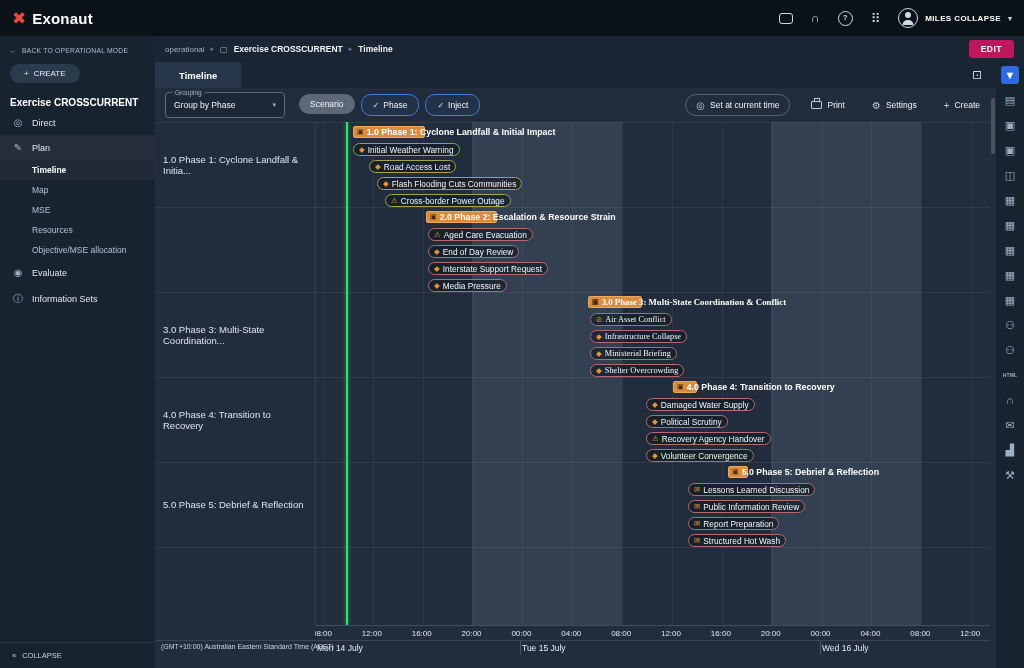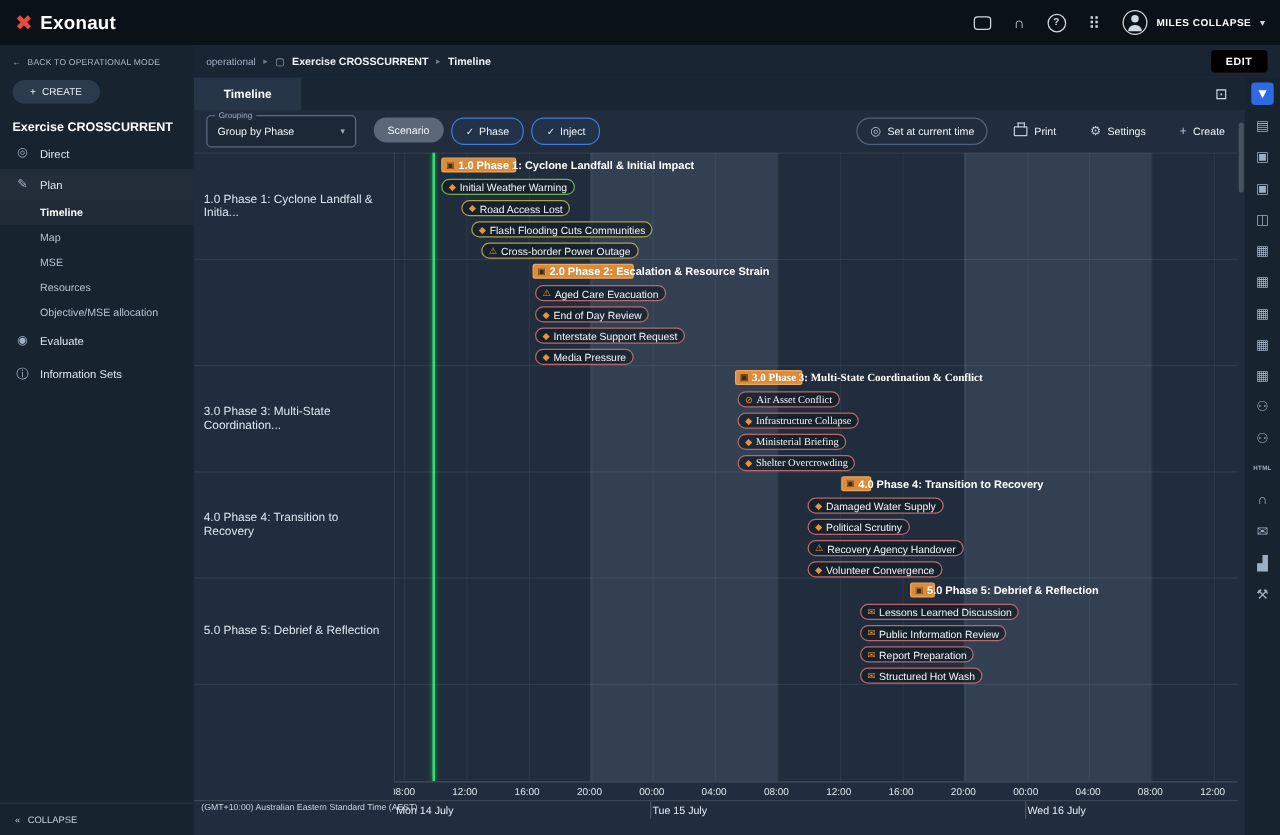--- a/index.html
+++ b/index.html
@@ -37,21 +37,21 @@
   .section-label{padding:14px 12px 4px;font-size:7.5px;color:#8b9aab;}
   .collapse-row{position:absolute;bottom:0;left:0;right:0;padding:8px 12px;border-top:1px solid rgba(255,255,255,.08);
                 font-size:7.5px;color:#c6d1dd;display:flex;gap:6px;align-items:center;cursor:pointer;}
   
   .crumb-bar{position:absolute;left:155px;top:36px;right:0;height:26px;background:#1a2533;
              display:flex;align-items:center;gap:6px;padding:0 10px;box-sizing:border-box;}
   .crumb{font-size:8px;color:#9fb0c0;cursor:pointer;}
   .crumb.strong{font-size:8.5px;color:#f0f4f8;font-weight:600;}
   .crumb-sep{color:#6d7d8e;font-size:7px;}
   .crumb-ic{color:#9fb0c0;font-size:8px;}
-  .edit-btn{margin-left:auto;background:#000000;color:#fff;border:none;border-radius:3px;font-size:8.5px;
+  .edit-btn{margin-left:auto;background:#be185d;color:#fff;border:none;border-radius:3px;font-size:8.5px;
             font-weight:700;padding:4px 12px;letter-spacing:.5px;cursor:pointer;font-family:inherit;}
   
   .main{position:absolute;left:155px;top:62px;right:28px;bottom:0;background:#212d3c;overflow:hidden;}
   .tab-row{position:absolute;top:0;left:0;right:0;height:26px;background:#1a2533;display:flex;align-items:center;}
   .tab{height:26px;display:flex;align-items:center;padding:0 24px;font-size:9.5px;color:#fff;background:#263548;font-weight:600;cursor:pointer;}
   .expand-ic{margin-left:auto;margin-right:14px;color:#cfd9e4;font-size:12px;cursor:pointer;}
   .toolbar{position:absolute;top:26px;left:0;right:0;height:34px;display:flex;align-items:center;gap:8px;padding:0 10px;box-sizing:border-box;}
   .grouping{position:relative;width:120px;height:26px;border:1px solid #5b6b7d;border-radius:4px;
             display:flex;align-items:center;padding:0 8px;box-sizing:border-box;background:#1d2836;cursor:pointer;}
   .grouping-label{position:absolute;top:-4px;left:6px;font-size:6.5px;color:#9fb0c2;background:#212d3c;padding:0 3px;}
@@ -243,21 +243,21 @@
           <div class="vline" style="left: 256.285px;"></div>
           <div class="vline" style="left: 306.142px;"></div>
           <div class="vline" style="left: 355.999px;"></div>
           <div class="vline" style="left: 405.856px;"></div>
           <div class="vline" style="left: 455.713px;"></div>
           <div class="vline" style="left: 505.57px;"></div>
           <div class="vline" style="left: 555.427px;"></div>
           <div class="vline" style="left: 605.284px;"></div>
           <div class="vline" style="left: 655.141px;"></div>
           <div class="grow" style="top: 0px;">
-            <div class="phasebar" style="left: 37px; width: 60px;">
+            <div class="phasebar" style="left: 37px; width: 72px;">
               <span class="pb-label">
                 <span class="pb-ic">▣</span>
                 <span>1.0 Phase 1: Cyclone Landfall &amp; Initial Impact</span>
               </span>
             </div>
             <div class="chip c-green" style="left: 37px; top: 21px;">
               <span class="chip-ic">◆</span>
               <span class="chip-tx">Initial Weather Warning</span>
             </div>
             <div class="chip c-yellow" style="left: 53px; top: 38px;">
@@ -267,21 +267,21 @@
             <div class="chip c-yellow" style="left: 61px; top: 55px;">
               <span class="chip-ic">◆</span>
               <span class="chip-tx">Flash Flooding Cuts Communities</span>
             </div>
             <div class="chip c-yellow" style="left: 69px; top: 72px;">
               <span class="chip-ic">⚠</span>
               <span class="chip-tx">Cross-border Power Outage</span>
             </div>
           </div>
           <div class="grow" style="top: 85px;">
-            <div class="phasebar" style="left: 110px; width: 81px;">
+            <div class="phasebar" style="left: 110px; width: 71px;">
               <span class="pb-label">
                 <span class="pb-ic">▣</span>
                 <span>2.0 Phase 2: Escalation &amp; Resource Strain</span>
               </span>
             </div>
             <div class="chip c-rose" style="left: 112px; top: 21px;">
               <span class="chip-ic">⚠</span>
               <span class="chip-tx">Aged Care Evacuation</span>
             </div>
             <div class="chip c-rose" style="left: 112px; top: 38px;">

